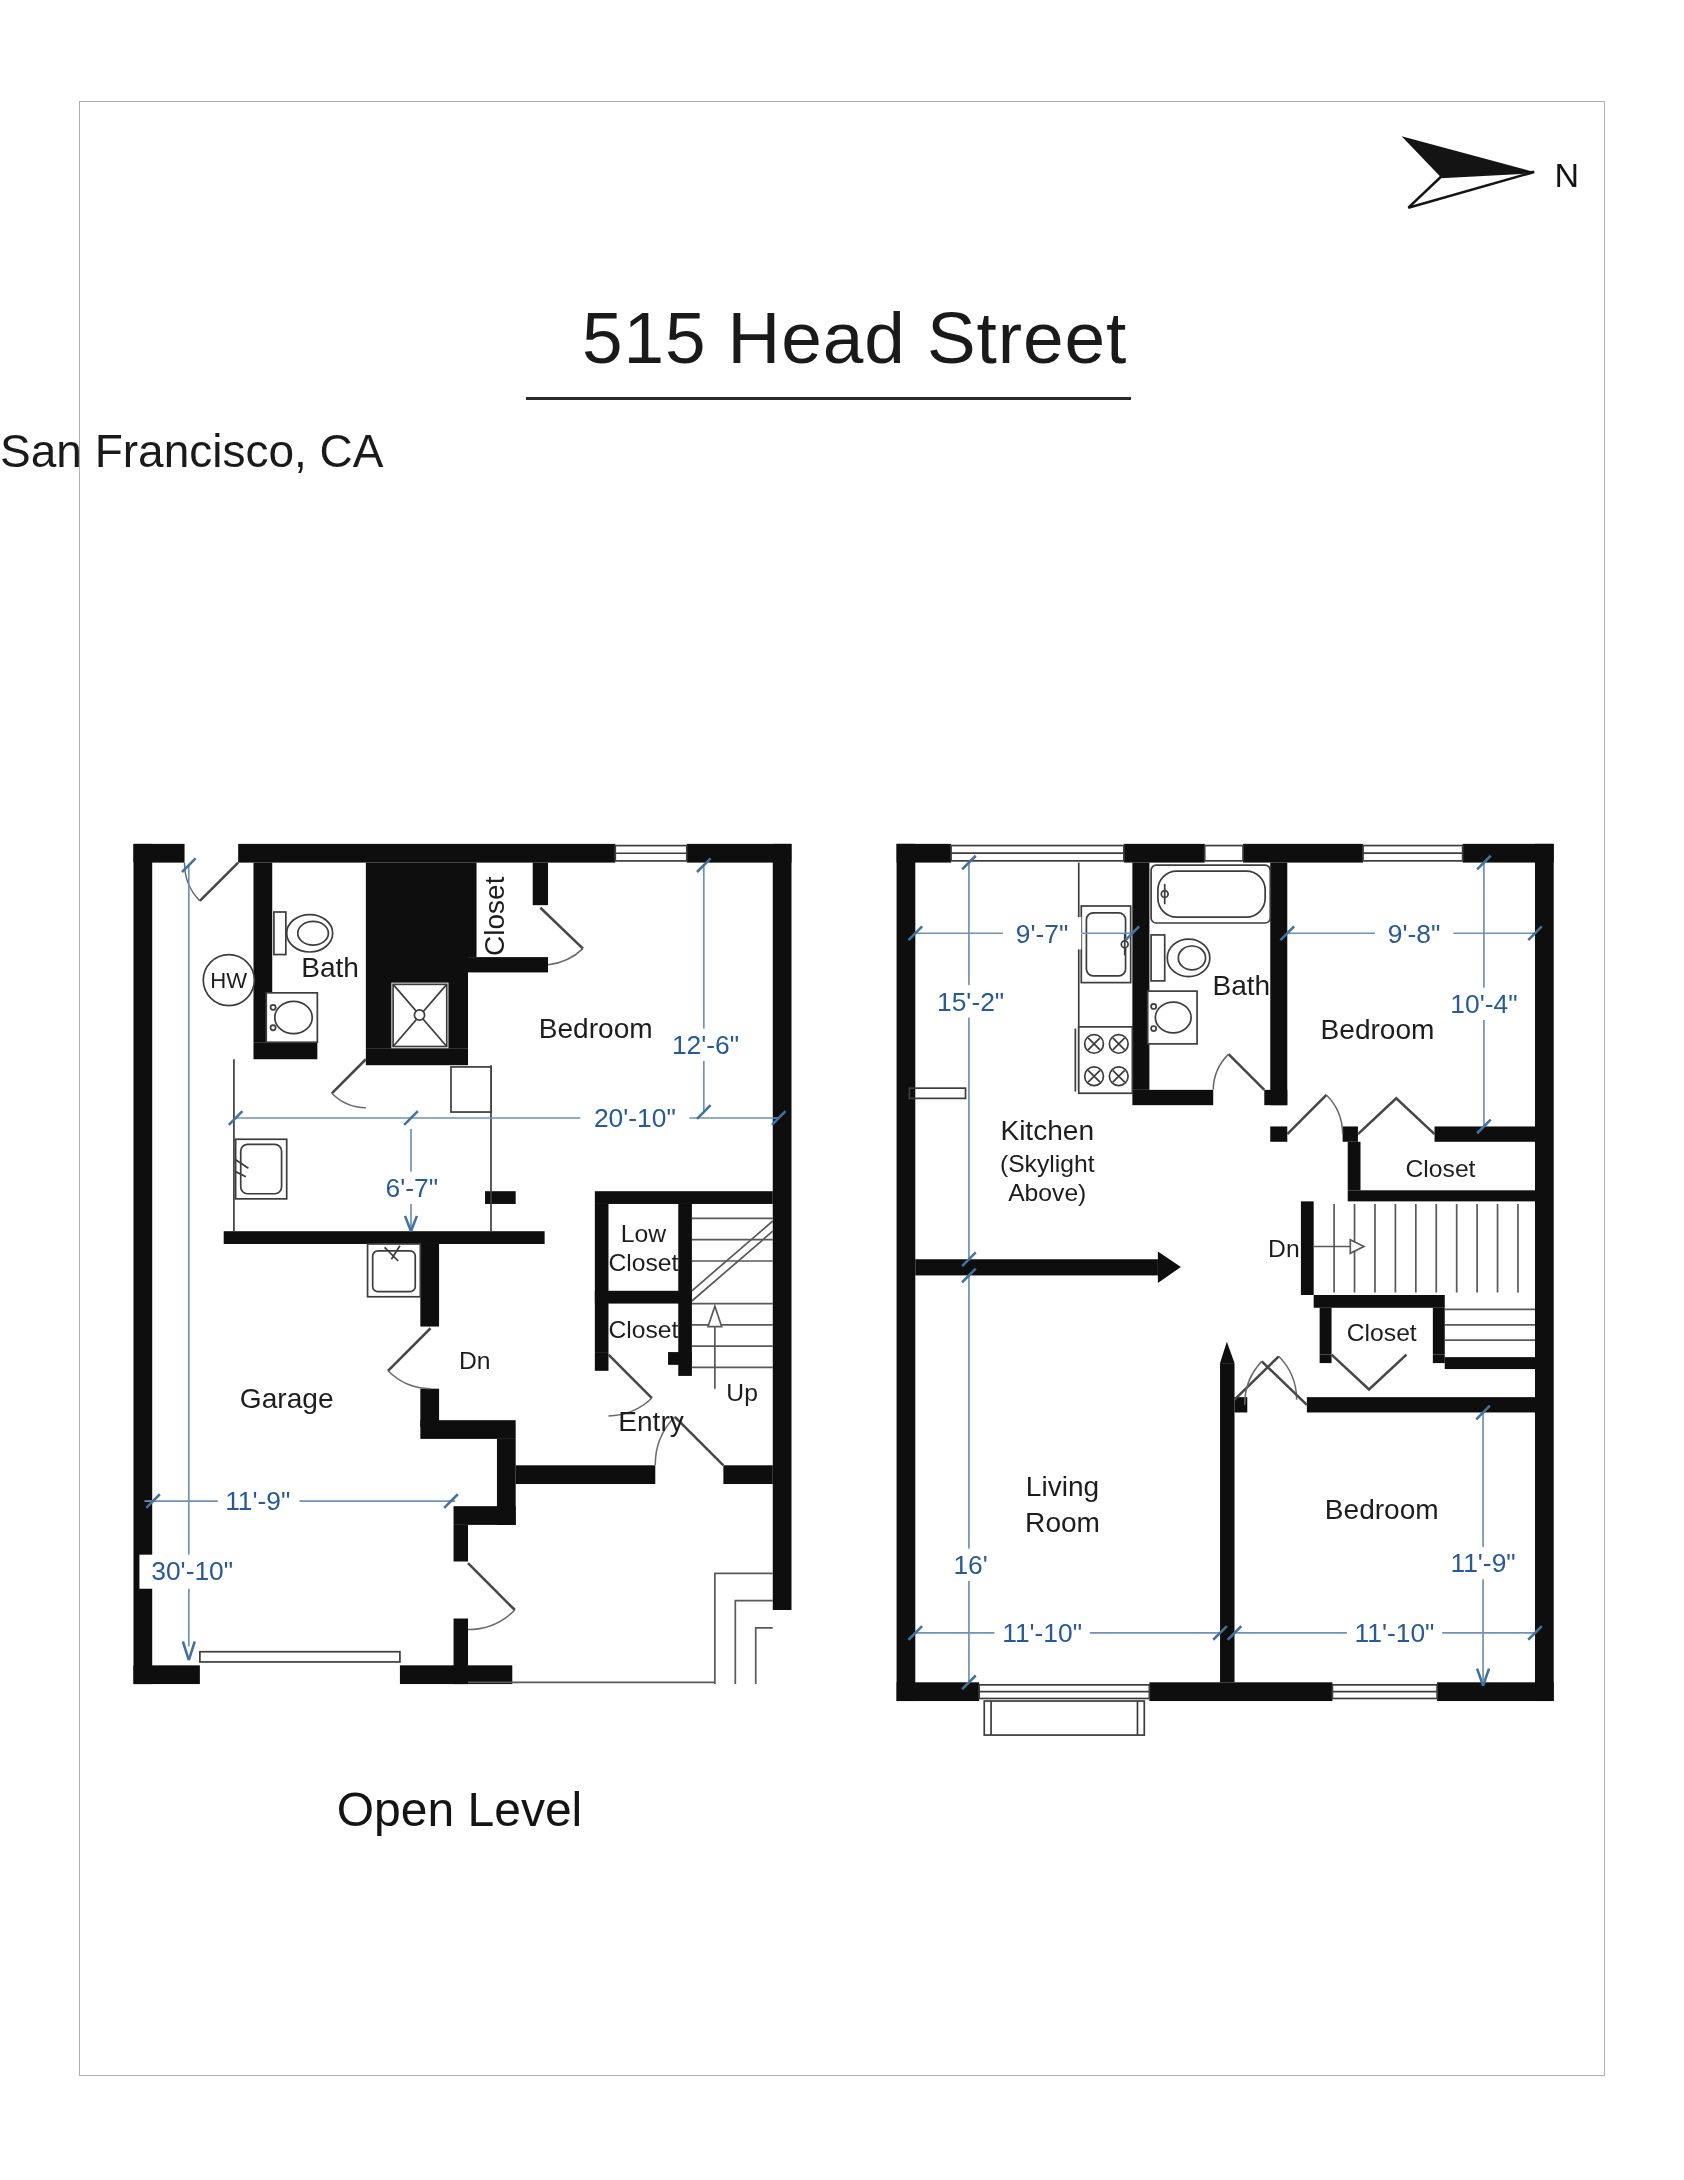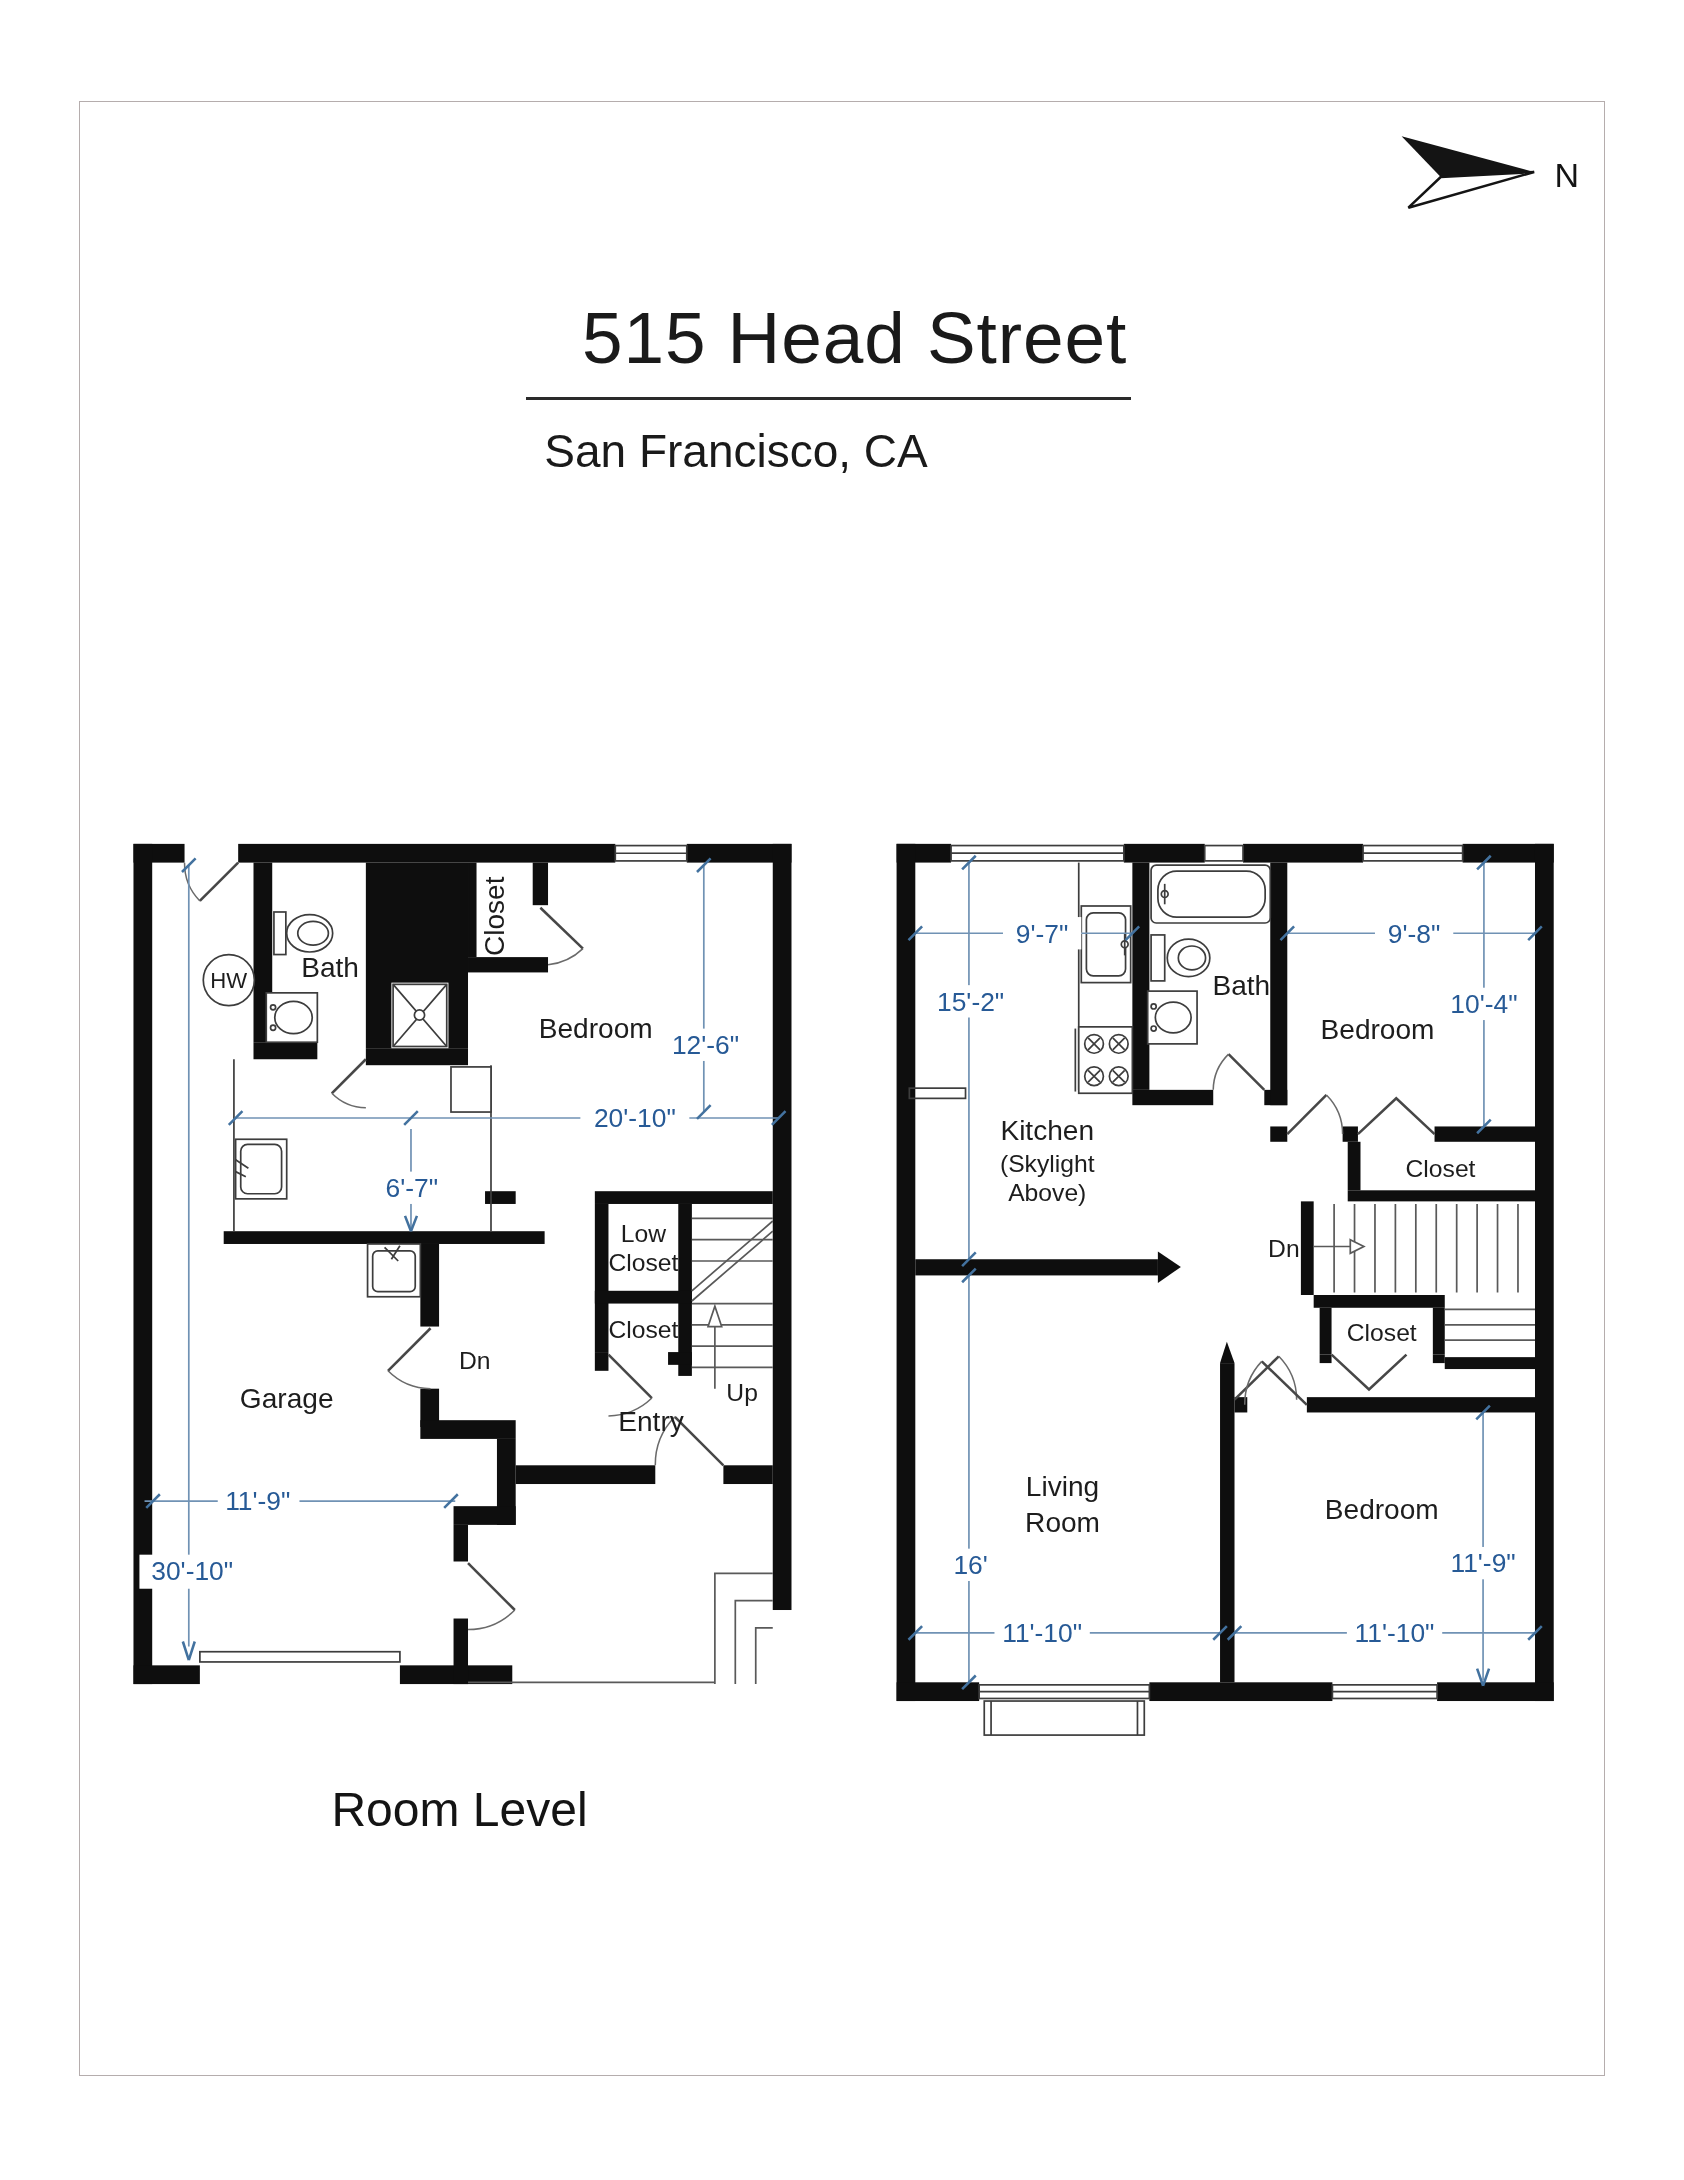--- a/index.html
+++ b/index.html
@@ -3,21 +3,21 @@
 <meta charset="utf-8">
 <style>
   html,body{margin:0;padding:0;background:#fff;}
   .page{position:relative;width:1685px;height:2181px;background:#fff;overflow:hidden;
         font-family:"Liberation Sans",sans-serif;color:#1d1d1d;}
   .frame{position:absolute;left:79px;top:101px;width:1524px;height:1973px;
          border:1.7px solid #b5adad;}
   .title{position:absolute;left:12px;top:296px;width:1685px;text-align:center;
          font-size:73px;letter-spacing:0.9px;color:#1a1a1a;}
   .underline{position:absolute;left:526px;top:397px;width:605px;height:2.6px;background:#2a2a2a;}
-  .subtitle{position:absolute;left:0;top:424px;width:1472px;text-align:center;
+  .subtitle{position:absolute;left:0;top:424px;width:1472px;
             font-size:46px;color:#1a1a1a;}
   .level-label{position:absolute;top:1782px;font-size:48px;color:#141414;text-align:center;}
   .note{position:absolute;left:98px;top:1969px;width:545px;font-size:23px;line-height:1.55;color:#141414;}
   .north{position:absolute;left:1388px;top:119px;}
   svg text{font-family:"Liberation Sans",sans-serif;}
   .w{fill:#0e0e0e;}
   .wbg{fill:#ffffff;}
   .fx{fill:#ffffff;stroke:#3d3d3d;stroke-width:2;}
   .ln{stroke:#3d3d3d;stroke-width:2;fill:none;}
   .thin{stroke:#595959;stroke-width:2;fill:none;}
@@ -345,17 +345,17 @@
       <text class="room" x="588" y="244">Bedroom</text>
       <text class="room small" x="662" y="406">Closet</text>
       <text class="room small" x="593" y="599">Closet</text>
       <text class="room small" x="478" y="500">Dn</text>
       <text class="room" x="218" y="781">Living</text>
       <text class="room" x="218" y="823">Room</text>
       <text class="room" x="593" y="808">Bedroom</text>
     </g>
   </svg>
 
-  <div class="level-label" style="left:119px;width:681px;">Room Level</div>
+  <div class="level-label" style="left:119px;width:681px;">Open Level</div>
 
 
 </div>
 
 
 </body></html>

